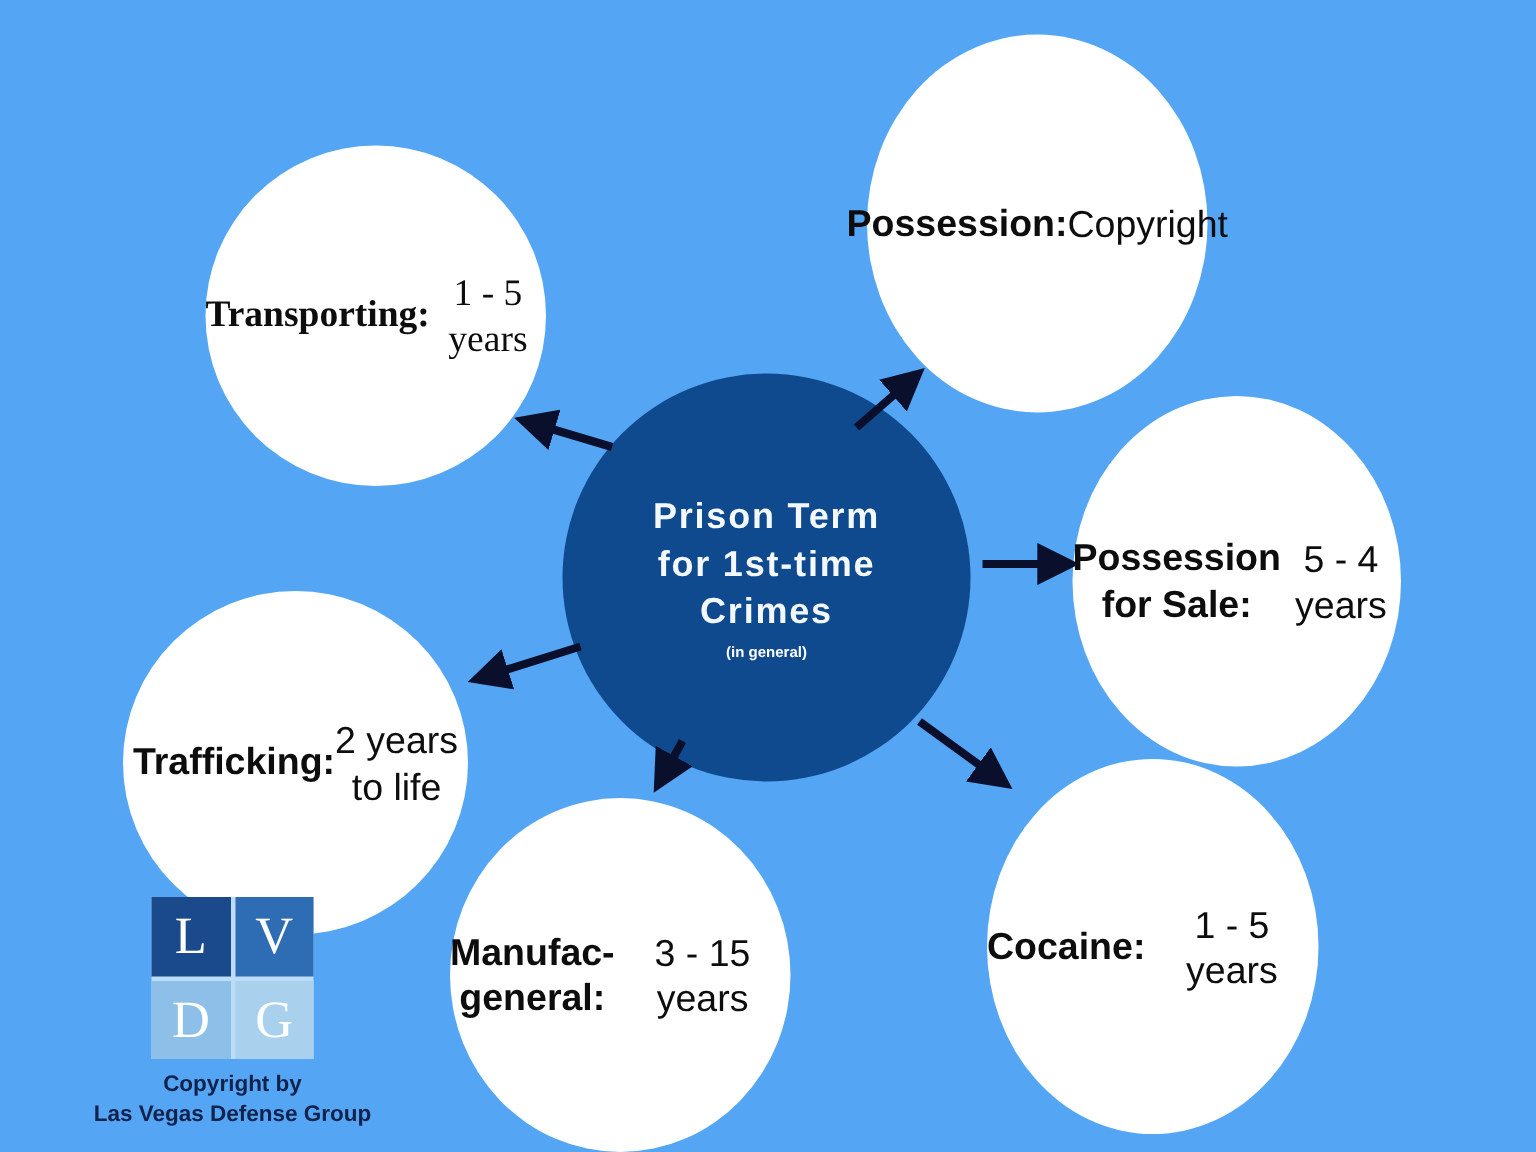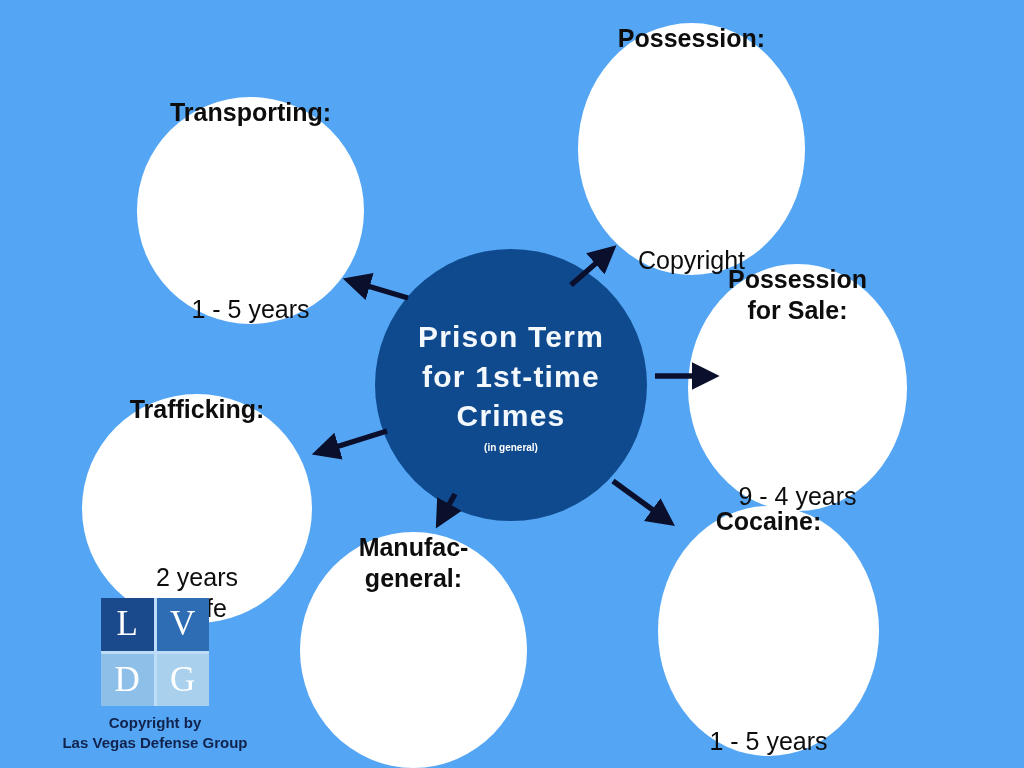--- a/index.html
+++ b/index.html
@@ -41,44 +41,44 @@
     background: #104a8e;
     display: flex;
     flex-direction: column;
     align-items: center;
     justify-content: center;
     text-align: center;
     color: #ffffff;
     box-sizing: border-box;
   }
   .hub-title {
-    font-size: 30px;
+    font-size: 24px;
     font-weight: bold;
     line-height: 1.33;
     letter-spacing: 1.2px;
     color: #f3f8fd;
     padding: 0 12px;
   }
   .hub-sub {
     font-size: 10px;
     font-weight: bold;
     color: #ffffff;
     margin-top: 6px;
   }
 
   
   .bubble {
     position: absolute;
     z-index: 2;
     border-radius: 50%;
     background: #ffffff;
     display: flex;
-    flex-direction: column;
+    flex-direction: row;
     align-items: center;
-    justify-content: space-between;
+    justify-content: center;
     text-align: center;
     box-sizing: border-box;
     color: #000000;
   }
   .bubble .b-title {
     font-size: 25px;
     font-weight: bold;
     line-height: 1.22;
     color: #0d0d0d;
     white-space: pre-line;
@@ -157,44 +157,45 @@
 
   <div class="hub" style="left:375px; top:249px; width:272px; height:272px;">
     <div class="hub-title">
       <div>Prison Term</div>
       <div>for 1st-time</div>
       <div>Crimes</div>
     </div>
     <div class="hub-sub">(in general)</div>
   </div>
 
-  <div class="bubble" style="left:137px; top:97px; width:227px; height:227px;">
+  <div class="bubble" style="left:137px; top:97px; width:227px; height:227px;font-family:Liberation Serif, serif;">
     <div class="b-title">Transporting:</div>
     <div class="b-value">1 - 5 years</div>
   </div>
 
   <div class="bubble" style="left:578px; top:23px; width:227px; height:252px;">
     <div class="b-title">Possession:</div>
     <div class="b-value">Copyright</div>
   </div>
 
-  <div class="bubble" style="left:688px; top:264px; width:219px; height:247px;">
+  <div class="bubble" style="left:715px; top:264px; width:219px; height:247px;">
     <div class="b-title">Possession
 for Sale:</div>
-    <div class="b-value">9 - 4 years</div>
+    <div class="b-value">5 - 4 years</div>
   </div>
 
   <div class="bubble" style="left:658px; top:506px; width:221px; height:250px;">
     <div class="b-title">Cocaine:</div>
     <div class="b-value">1 - 5 years</div>
   </div>
 
   <div class="bubble" style="left:300px; top:532px; width:227px; height:236px;">
     <div class="b-title">Manufac-
 general:</div>
+    <div class="b-value">3 - 15 years</div>
   </div>
 
   <div class="bubble" style="left:82px; top:394px; width:230px; height:229px;">
     <div class="b-title">Trafficking:</div>
     <div class="b-value">2 years
 to life</div>
   </div>
 
   <div id="logo-block">
     <div class="logo-grid">

